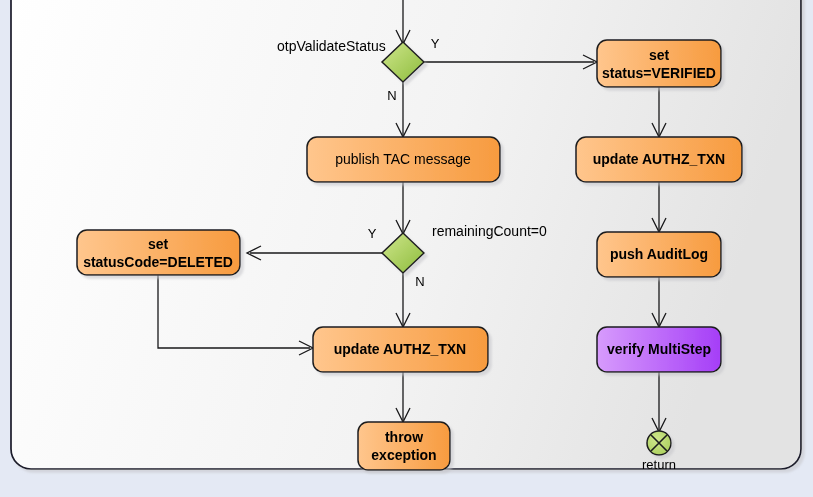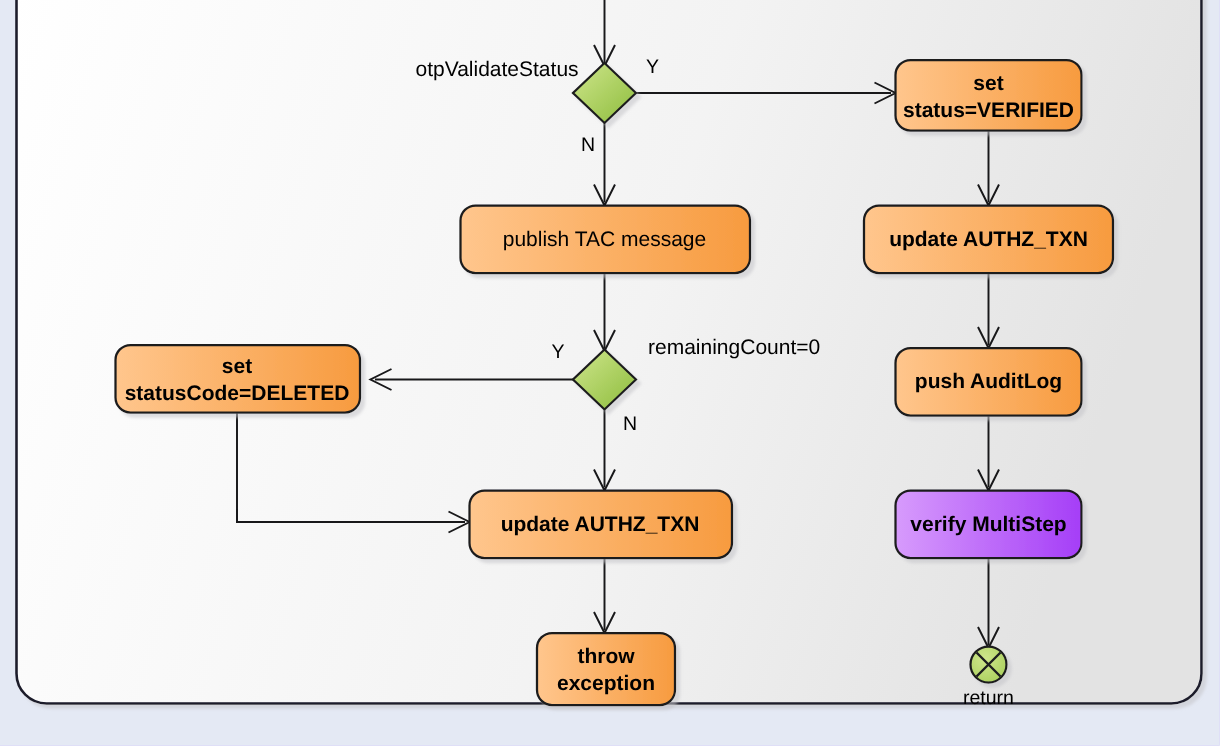--- a/index.html
+++ b/index.html
@@ -6,21 +6,21 @@
     margin: 0;
     padding: 0;
     background: #e8ecf5;
     font-family: "Liberation Sans", sans-serif;
   }
   #page {
     position: relative;
     width: 813px;
     height: 497px;
     overflow: hidden;
-    background: #c4b5fd;
+    background: #fca5a5;
   }
   #diagram-svg {
     position: absolute;
     left: 0;
     top: 0;
     width: 813px;
     height: 497px;
     display: block;
   }
   .node-label {

